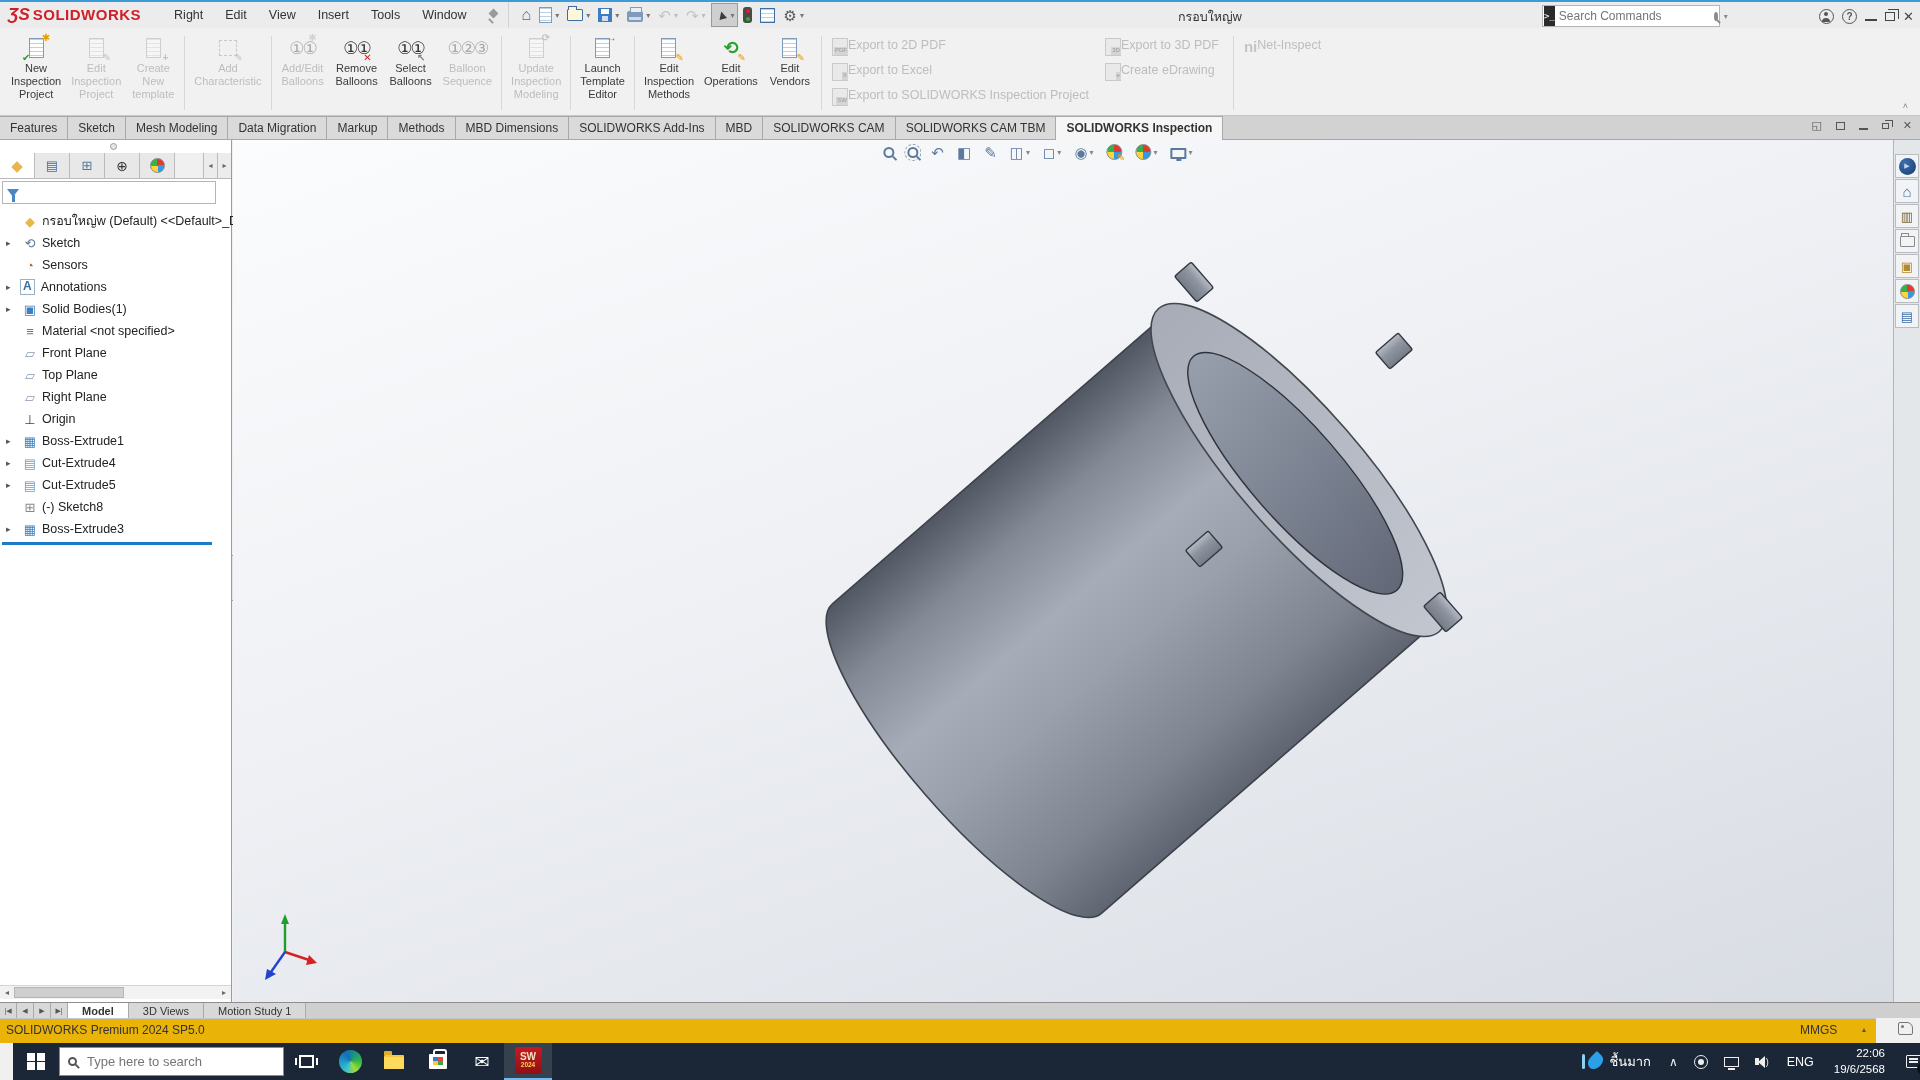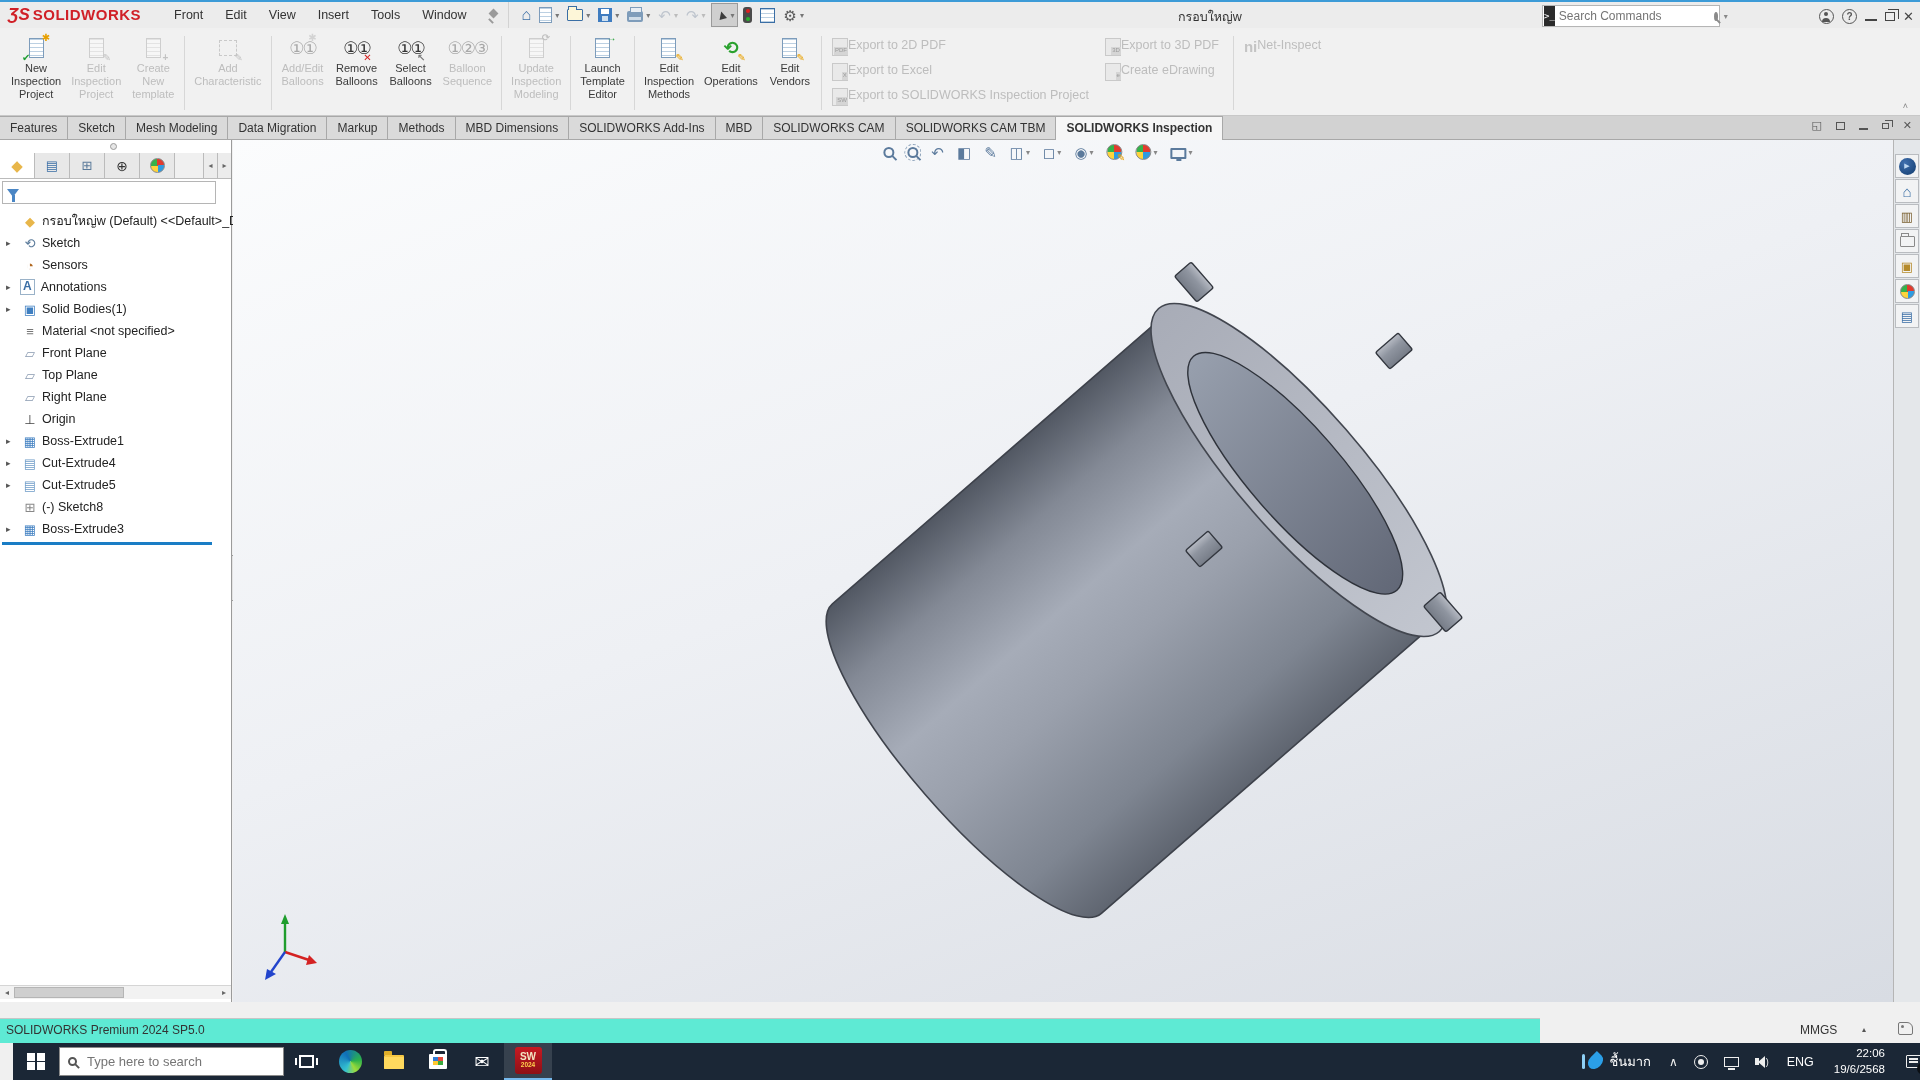--- a/index.html
+++ b/index.html
@@ -153,21 +153,21 @@
   .tpprops { color:#3a6ea5; font-size:13px; }
 
   
   .modeltabs { position:absolute; left:0; top:1002px; width:1920px; height:16px; background:#cfcfcf; border-top:1px solid #8e8e8e; display:flex; align-items:stretch; font-size:11px; }
   .mnav { display:flex; }
   .mnav span { width:17px; display:flex; align-items:center; justify-content:center; font-size:7px; color:#555; background:#d8d8d8; border-right:1px solid #aaa; }
   .mtab { padding:1px 14px; border-right:1px solid #aaa; background:#d8d8d8; color:#333; display:flex; align-items:center; }
   .mtab.active { background:#fff; font-weight:bold; }
 
   
-  .statusbar { position:absolute; left:0; top:1018px; width:1540px; height:25px; background:#5eead4; border-top:1px solid #c6c6c6; font-size:12px; color:#333; }
+  .statusbar { position:absolute; left:0; top:1018px; width:1876px; height:25px; background:#eab308; border-top:1px solid #c6c6c6; font-size:12px; color:#333; }
   .statusbar .sleft { position:absolute; left:6px; top:4px; }
   .statusbar .sunits { position:absolute; left:1800px; top:4px; }
   .statusbar .scaret { position:absolute; left:1862px; top:6px; font-size:8px; color:#555; }
   .tagico { position:absolute; left:1898px; top:3px; width:15px; height:13px; border:1.5px solid #777; border-radius:2px 6px 2px 2px; }
   .tagico::before { content:""; position:absolute; left:2px; top:2px; width:3px; height:3px; border-radius:50%; background:#777; }
 
   
   .taskbar { position:absolute; left:13px; top:1043px; width:1920px; height:37px; background:#1b2736; display:flex; align-items:center; color:#fff; }
   .startbtn { width:46px; height:100%; display:flex; align-items:center; justify-content:center; }
   .winlogo { display:grid; grid-template-columns:8px 8px; grid-template-rows:8px 8px; gap:1.5px; }
@@ -215,21 +215,21 @@
 <body>
 
 <div class="screen">
 
   <div class="titlebar">
     <div class="logo">
       <span class="lmark">ƷS</span>
       <span class="lname">SOLIDWORKS</span>
     </div>
     <div class="menus">
-      <span>Front</span>
+      <span>Right</span>
       <span>Edit</span>
       <span>View</span>
       <span>Insert</span>
       <span>Tools</span>
       <span>Window</span>
     </div>
     <span class="pin"></span>
     <div class="qbar">
       <span class="qbtn">
           <span class="g-home">⌂</span>
@@ -707,20 +707,31 @@
         </span>
       <span class="tpbtn">
           <span class="ball"></span>
         </span>
       <span class="tpbtn">
           <span class="tpprops">▤</span>
         </span>
     </div>
   </div>
 
+  <div class="modeltabs">
+    <span class="mnav">
+      <span>|◀</span>
+      <span>◀</span>
+      <span>▶</span>
+      <span>▶|</span>
+    </span>
+    <span class="mtab active">Model</span>
+    <span class="mtab">3D Views</span>
+    <span class="mtab">Motion Study 1</span>
+  </div>
 
   <div class="statusbar">
     <span class="sleft">SOLIDWORKS Premium 2024 SP5.0</span>
     <span class="sunits">MMGS</span>
     <span class="scaret">▴</span>
     <span class="tagico"></span>
   </div>
 
   <div class="taskbar">
     <span class="startbtn">

